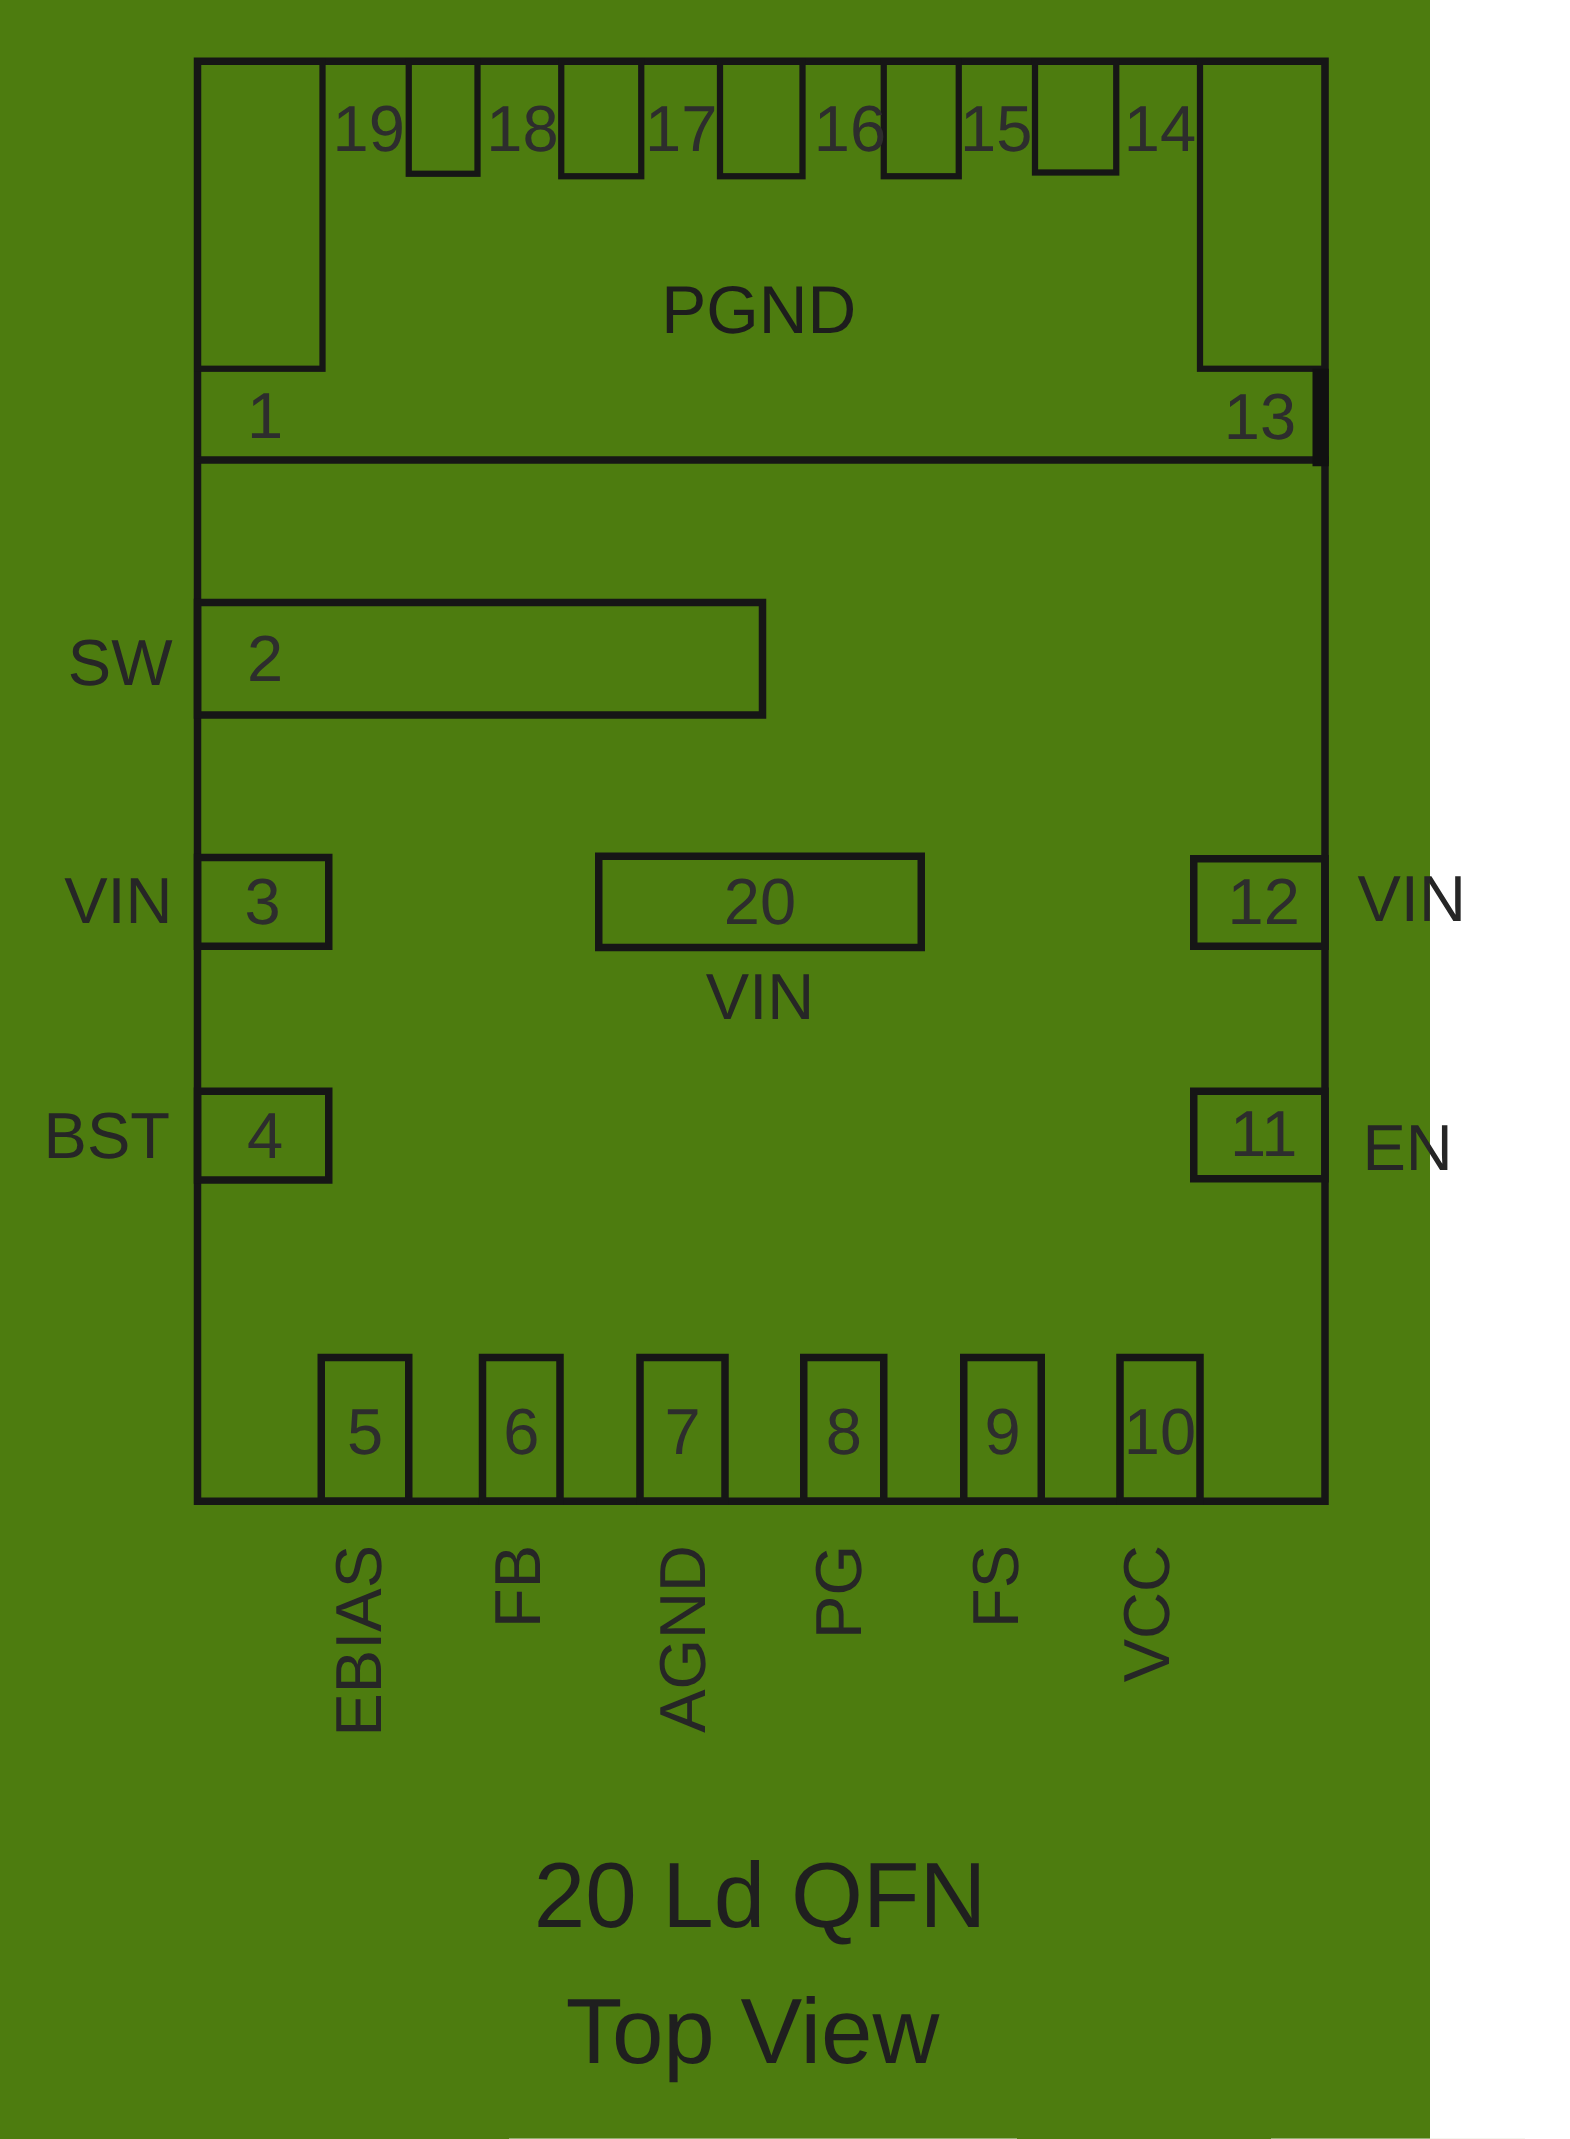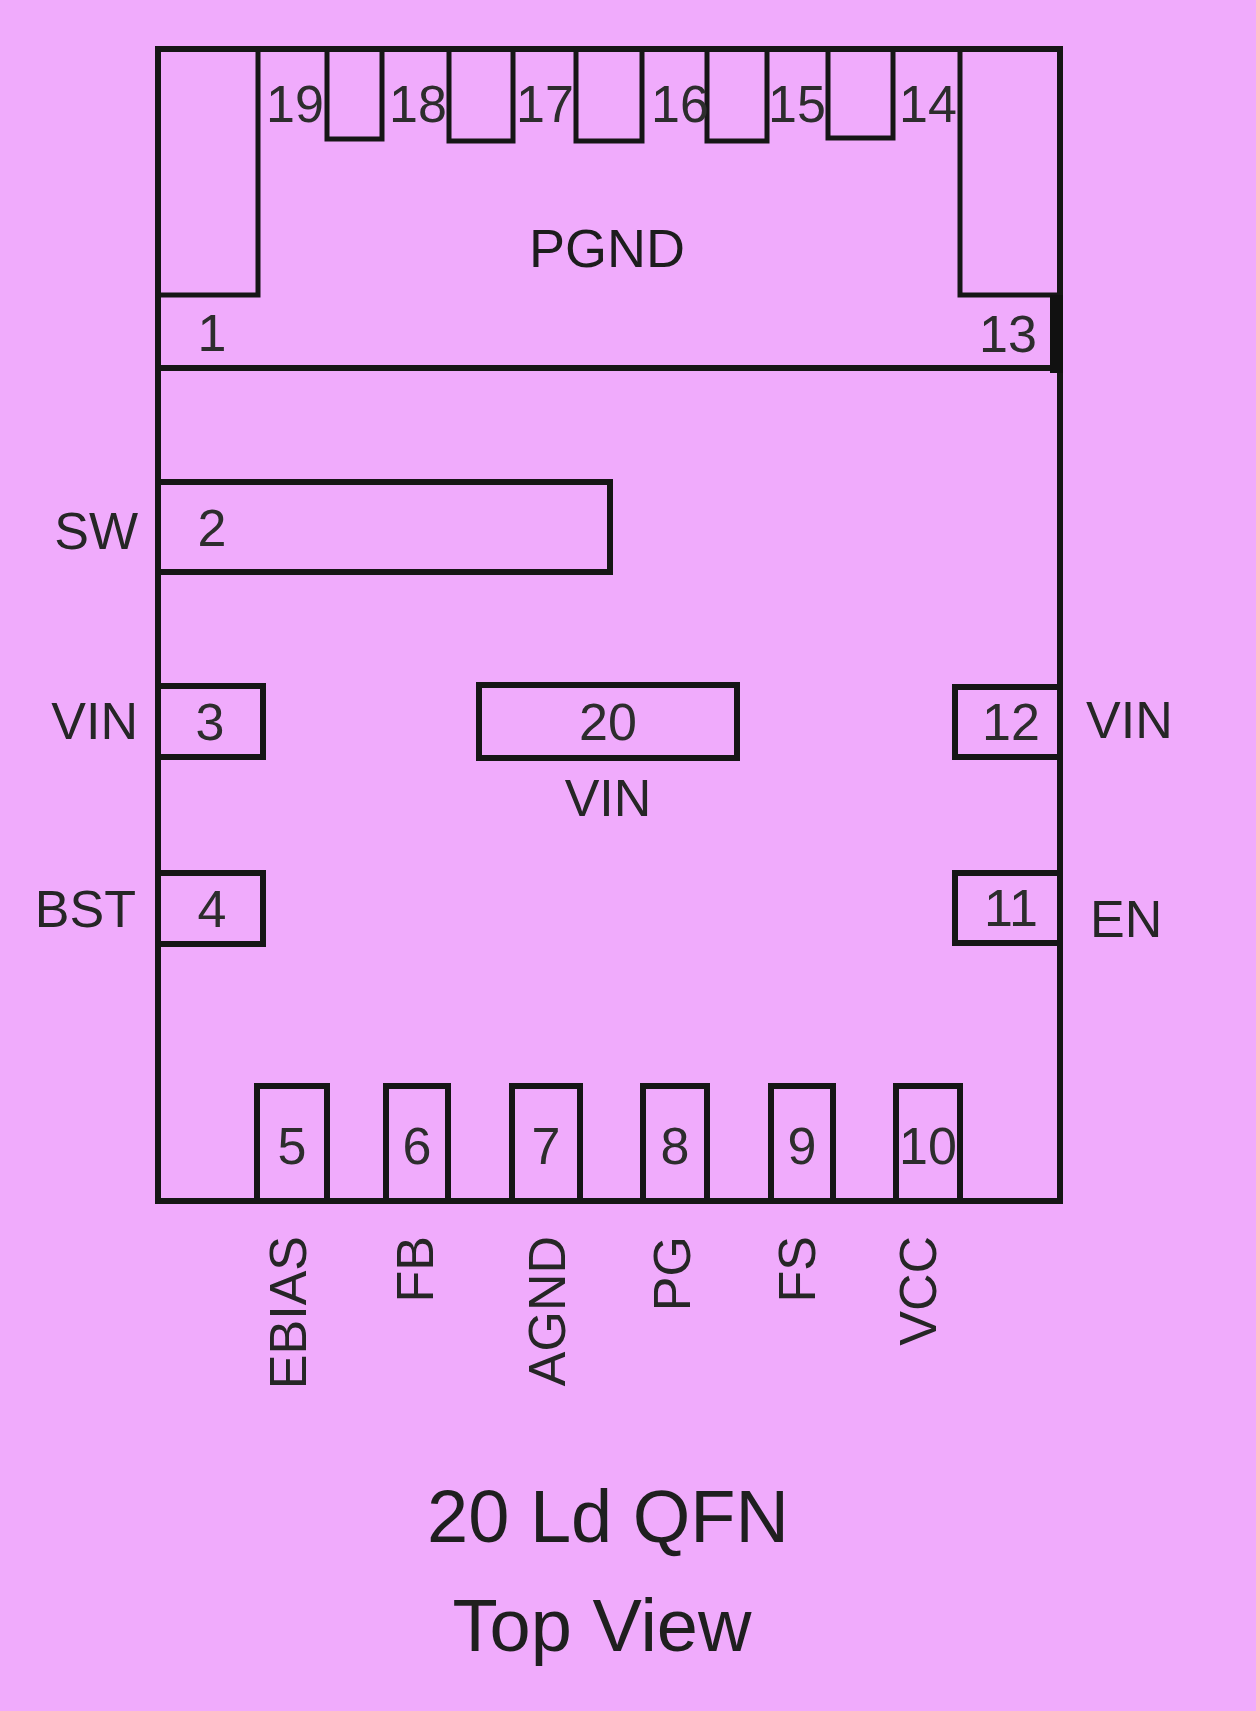--- a/index.html
+++ b/index.html
@@ -1,20 +1,20 @@
 <!DOCTYPE html>
 <html><head>
 <meta charset="utf-8">
 <style>
   html, body { margin: 0; padding: 0; background: #ffffff; }
   .page {
     position: relative;
-    width: 1256px;
+    width: 1144px;
     height: 1711px;
-    background: #f0abfc;
+    background: #4d7c0f;
     font-family: "Liberation Sans", sans-serif;
     text-align: right;
   }
   svg { display: block; }
   .ln   { fill: none; stroke: #161616; stroke-width: 6; }
   .ln5  { fill: none; stroke: #161616; stroke-width: 5; }
   .bar  { fill: #111111; stroke: none; }
   .num  { font-family: "Liberation Sans", sans-serif; font-size: 52px; fill: #2d2d2d; }
   .lbl  { font-family: "Liberation Sans", sans-serif; font-size: 52px; fill: #262626; }
   .pad  { font-family: "Liberation Sans", sans-serif; font-size: 54px; fill: #1d1d1d; }

